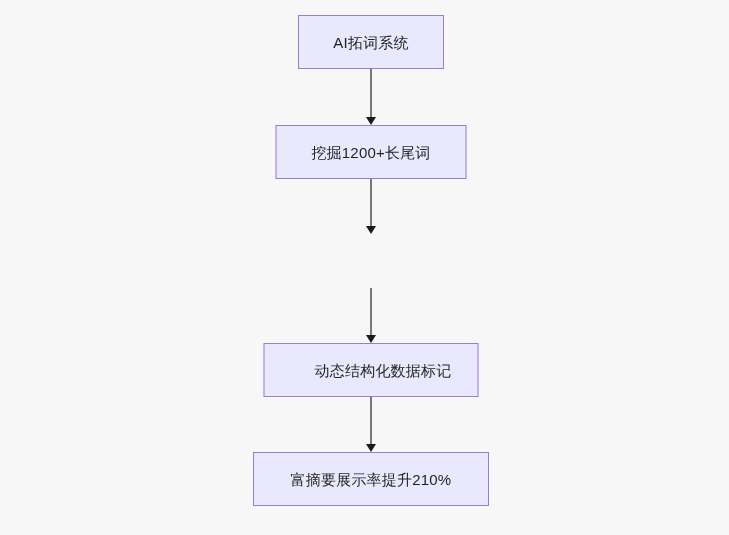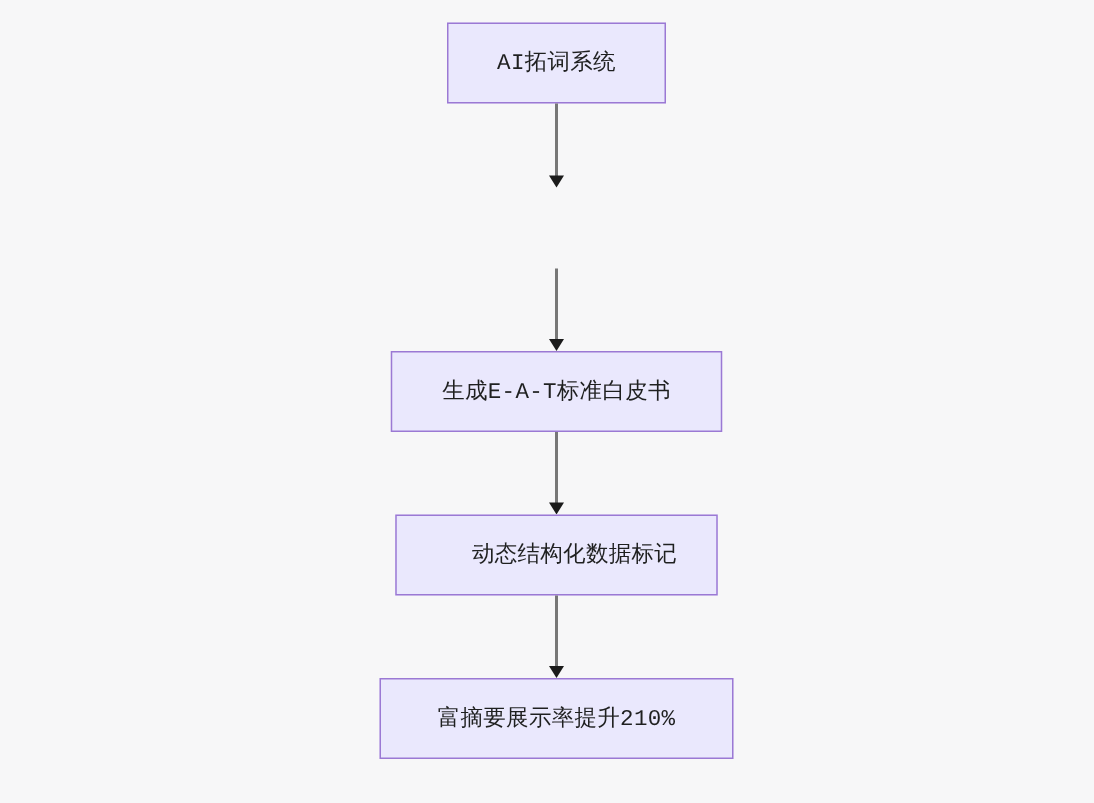--- a/index.html
+++ b/index.html
@@ -27,21 +27,20 @@
     align-items: center;
     justify-content: center;
     transform: translateX(-50%);
   }
   .node-label {
     color: #1f2020;
     font-size: 15px;
     line-height: 1;
     letter-spacing: 0.2px;
     white-space: nowrap;
-    font-family: Liberation Mono, monospace;
   }
   .edge {
     position: absolute;
     transform: translateX(-50%);
     width: 14px;
     pointer-events: none;
   }
   .edge-line {
     position: absolute;
     left: 50%;
@@ -68,29 +67,29 @@
 
   <div class="node" style="left: 371px; top: 15px; width: 146px; height: 54px; background: rgb(234, 232, 253); border-color: rgb(155, 121, 212);">
     <span class="node-label" style="color: rgb(31, 32, 32);">AI拓词系统</span>
   </div>
 
   <div class="edge" style="left: 371px; top: 69px; height: 56px;">
     <span class="edge-line" style="height: 49px; background: rgb(119, 119, 119);"></span>
     <span class="edge-head" style="top: 48px; border-top-color: rgb(27, 27, 27);"></span>
   </div>
 
+  <div class="node" style="left: 371px; top: 125px; width: 191px; height: 54px; background: rgb(234, 232, 253); border-color: rgb(155, 121, 212);">
+    <span class="node-label" style="color: rgb(31, 32, 32);">挖掘1200+长尾词</span>
+  </div>
 
   <div class="edge" style="left: 371px; top: 179px; height: 55px;">
     <span class="edge-line" style="height: 48px; background: rgb(119, 119, 119);"></span>
     <span class="edge-head" style="top: 47px; border-top-color: rgb(27, 27, 27);"></span>
   </div>
 
-  <div class="node" style="left: 371px; top: 234px; width: 221px; height: 54px; background: rgb(234, 232, 253); border-color: rgb(155, 121, 212);">
-    <span class="node-label" style="color: rgb(31, 32, 32);">生成E-A-T标准白皮书</span>
-  </div>
 
   <div class="edge" style="left: 371px; top: 288px; height: 55px;">
     <span class="edge-line" style="height: 48px; background: rgb(119, 119, 119);"></span>
     <span class="edge-head" style="top: 47px; border-top-color: rgb(27, 27, 27);"></span>
   </div>
 
   <div class="node" style="left: 371px; top: 343px; width: 215px; height: 54px; background: rgb(234, 232, 253); border-color: rgb(155, 121, 212);">
     <span class="node-label" style="color: rgb(31, 32, 32); margin-left: 24px;">动态结构化数据标记</span>
   </div>
 

